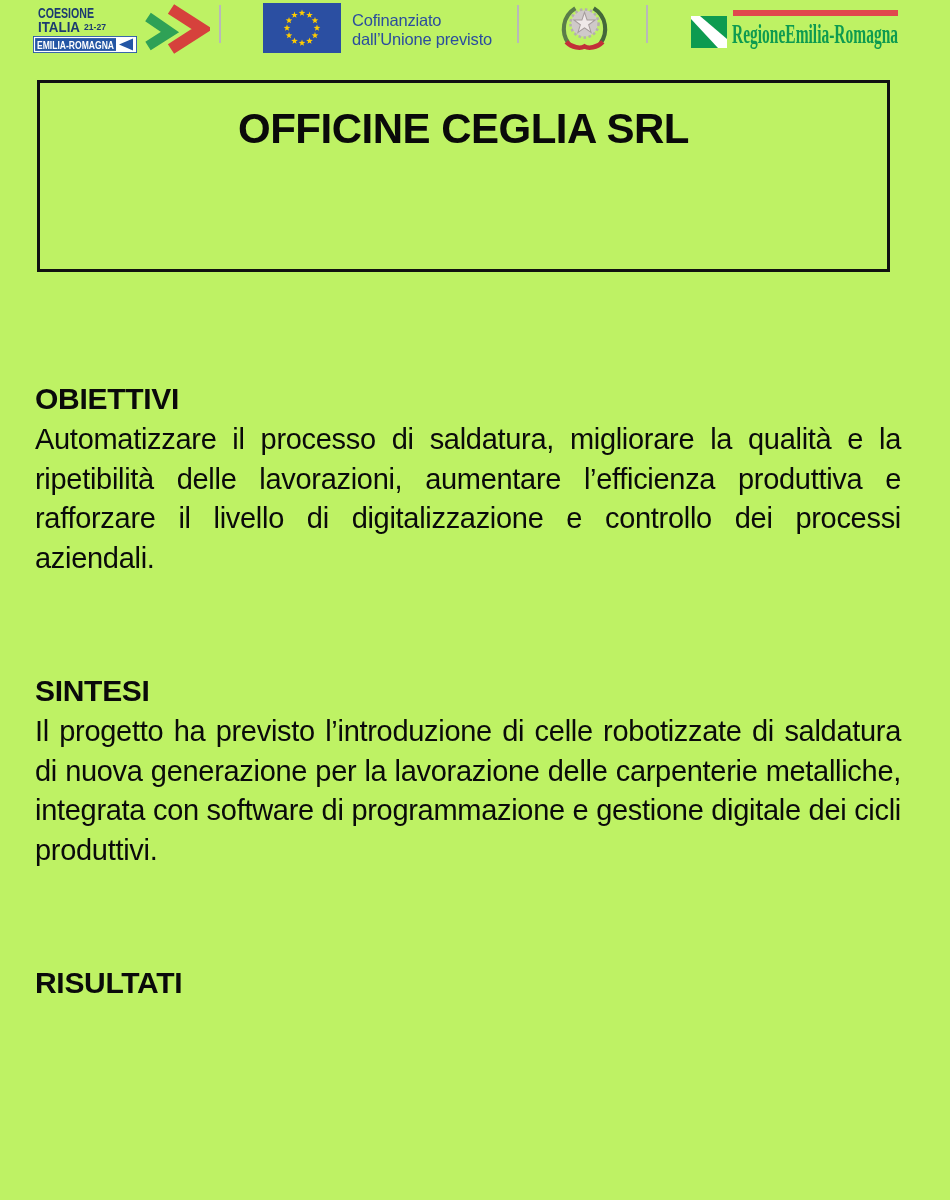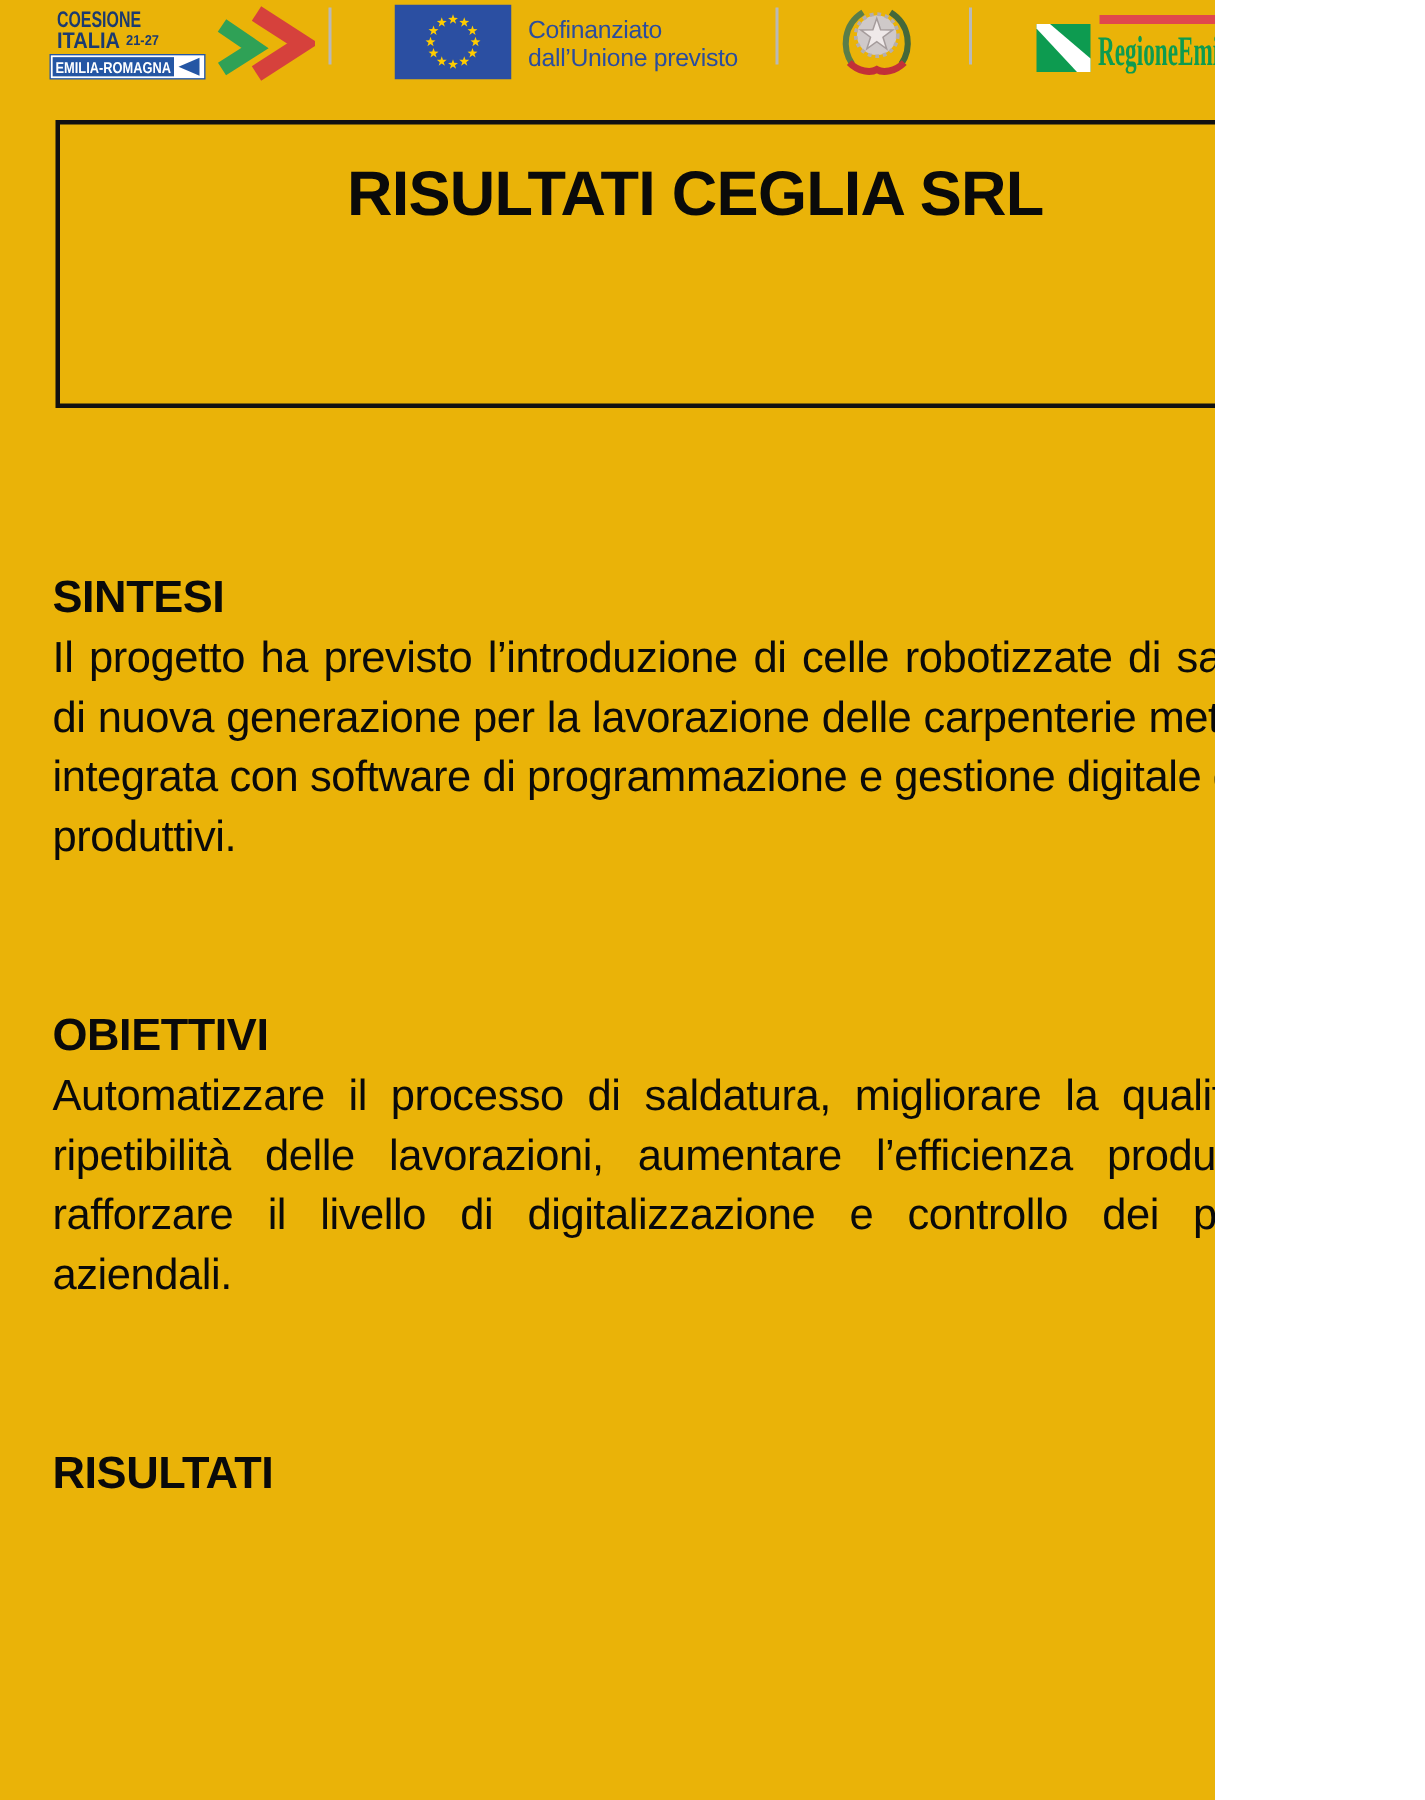--- a/index.html
+++ b/index.html
@@ -1,21 +1,21 @@
 <!DOCTYPE html>
 <html><head>
 <meta charset="utf-8">
 <style>
   * { margin: 0; padding: 0; box-sizing: border-box; }
   html, body { background: #ffffff; }
   .page {
     position: relative;
-    width: 810px;
+    width: 950px;
     height: 1200px;
-    background: #eab308;
+    background: #bef264;
     font-family: "Liberation Sans", sans-serif;
     color: #0a0a0a;
     overflow: hidden;
   }
 
   
   .logo-header { position: absolute; left: 0; top: 0; width: 950px; height: 62px; }
   .logo-header svg { position: absolute; display: block; }
   .logo-coesione { left: 30px; top: 1px; }
   .logo-euflag  { left: 263px; top: 3px; }
@@ -126,33 +126,33 @@
 
     <svg class="logo-regione" width="210" height="42" viewBox="0 0 210 42">
       <rect x="43" y="3" width="165" height="6" fill="#e0484d"></rect>
       <rect x="1" y="9" width="36" height="32" fill="#0d9b50"></rect>
       <polygon points="1,12 28,41 37,41 37,32 10,9 1,9" fill="#ffffff"></polygon>
       <text x="42" y="36" font-size="28" font-weight="bold" fill="#0d9b50" font-family="Liberation Serif, serif" textLength="166" lengthAdjust="spacingAndGlyphs">RegioneEmilia-Romagna</text>
     </svg>
   </div>
 
   <div class="title-box">
-    <h1>RISULTATI CEGLIA SRL</h1>
+    <h1>OFFICINE CEGLIA SRL</h1>
   </div>
 
   <div class="main">
 
     <div class="doc-section">
-      <h2>SINTESI</h2>
-      <p>Il progetto ha previsto l’introduzione di celle robotizzate di saldatura di nuova generazione per la lavorazione delle carpenterie metalliche, integrata con software di programmazione e gestione digitale dei cicli produttivi.</p>
+      <h2>OBIETTIVI</h2>
+      <p>Automatizzare il processo di saldatura, migliorare la qualità e la ripetibilità delle lavorazioni, aumentare l’efficienza produttiva e rafforzare il livello di digitalizzazione e controllo dei processi aziendali.</p>
     </div>
 
     <div class="doc-section">
-      <h2>OBIETTIVI</h2>
-      <p>Automatizzare il processo di saldatura, migliorare la qualità e la ripetibilità delle lavorazioni, aumentare l’efficienza produttiva e rafforzare il livello di digitalizzazione e controllo dei processi aziendali.</p>
+      <h2>SINTESI</h2>
+      <p>Il progetto ha previsto l’introduzione di celle robotizzate di saldatura di nuova generazione per la lavorazione delle carpenterie metalliche, integrata con software di programmazione e gestione digitale dei cicli produttivi.</p>
     </div>
 
     <div class="doc-section">
       <h2>RISULTATI</h2>
     </div>
 
   </div>
 </div>
 
 </body></html>

